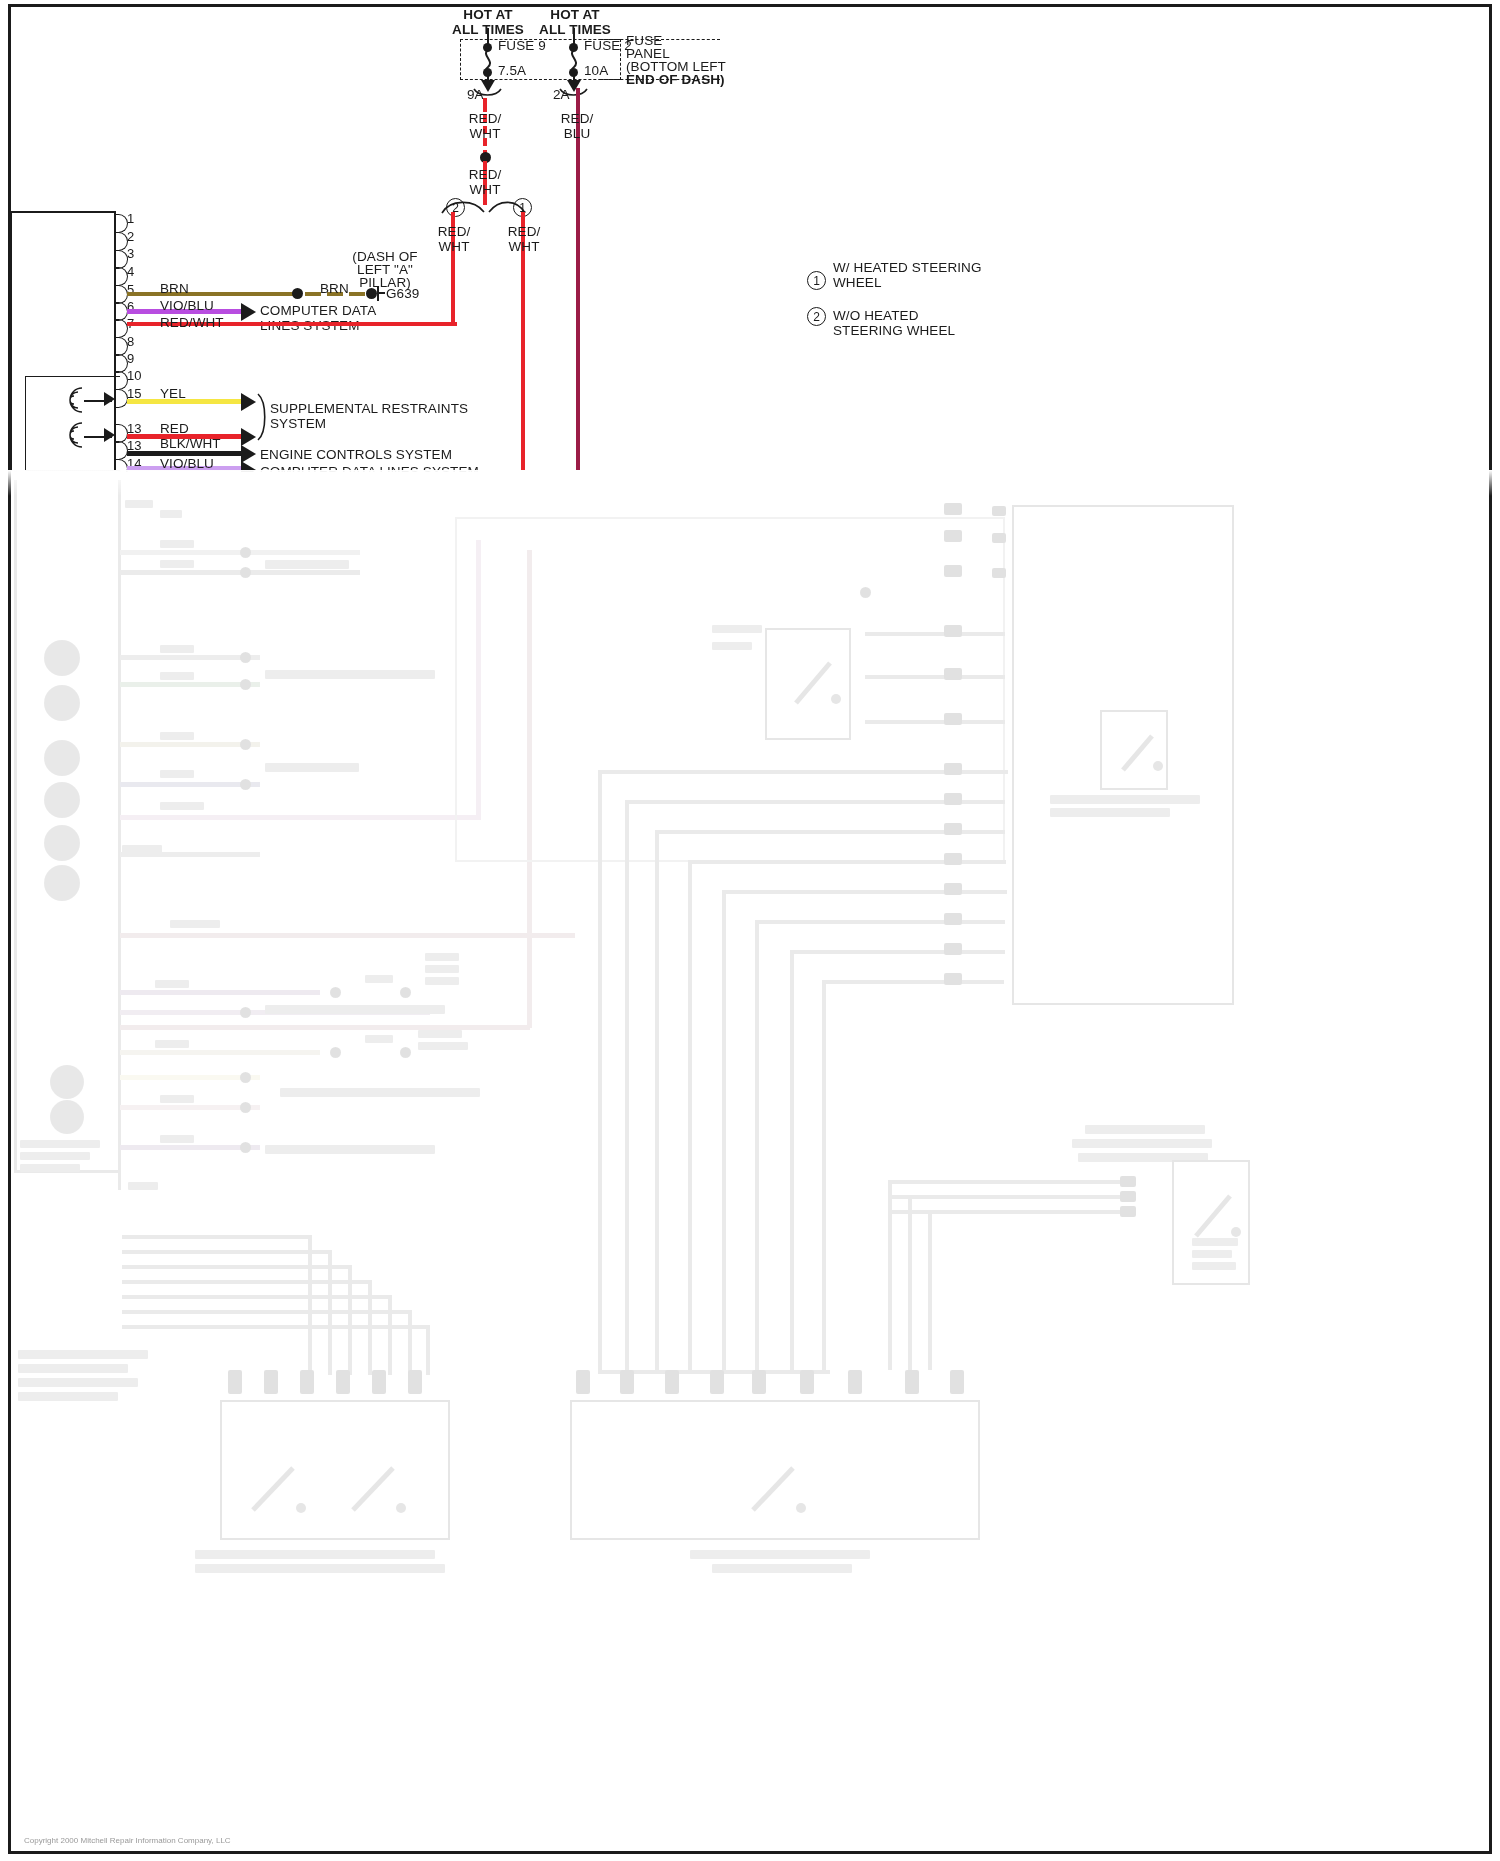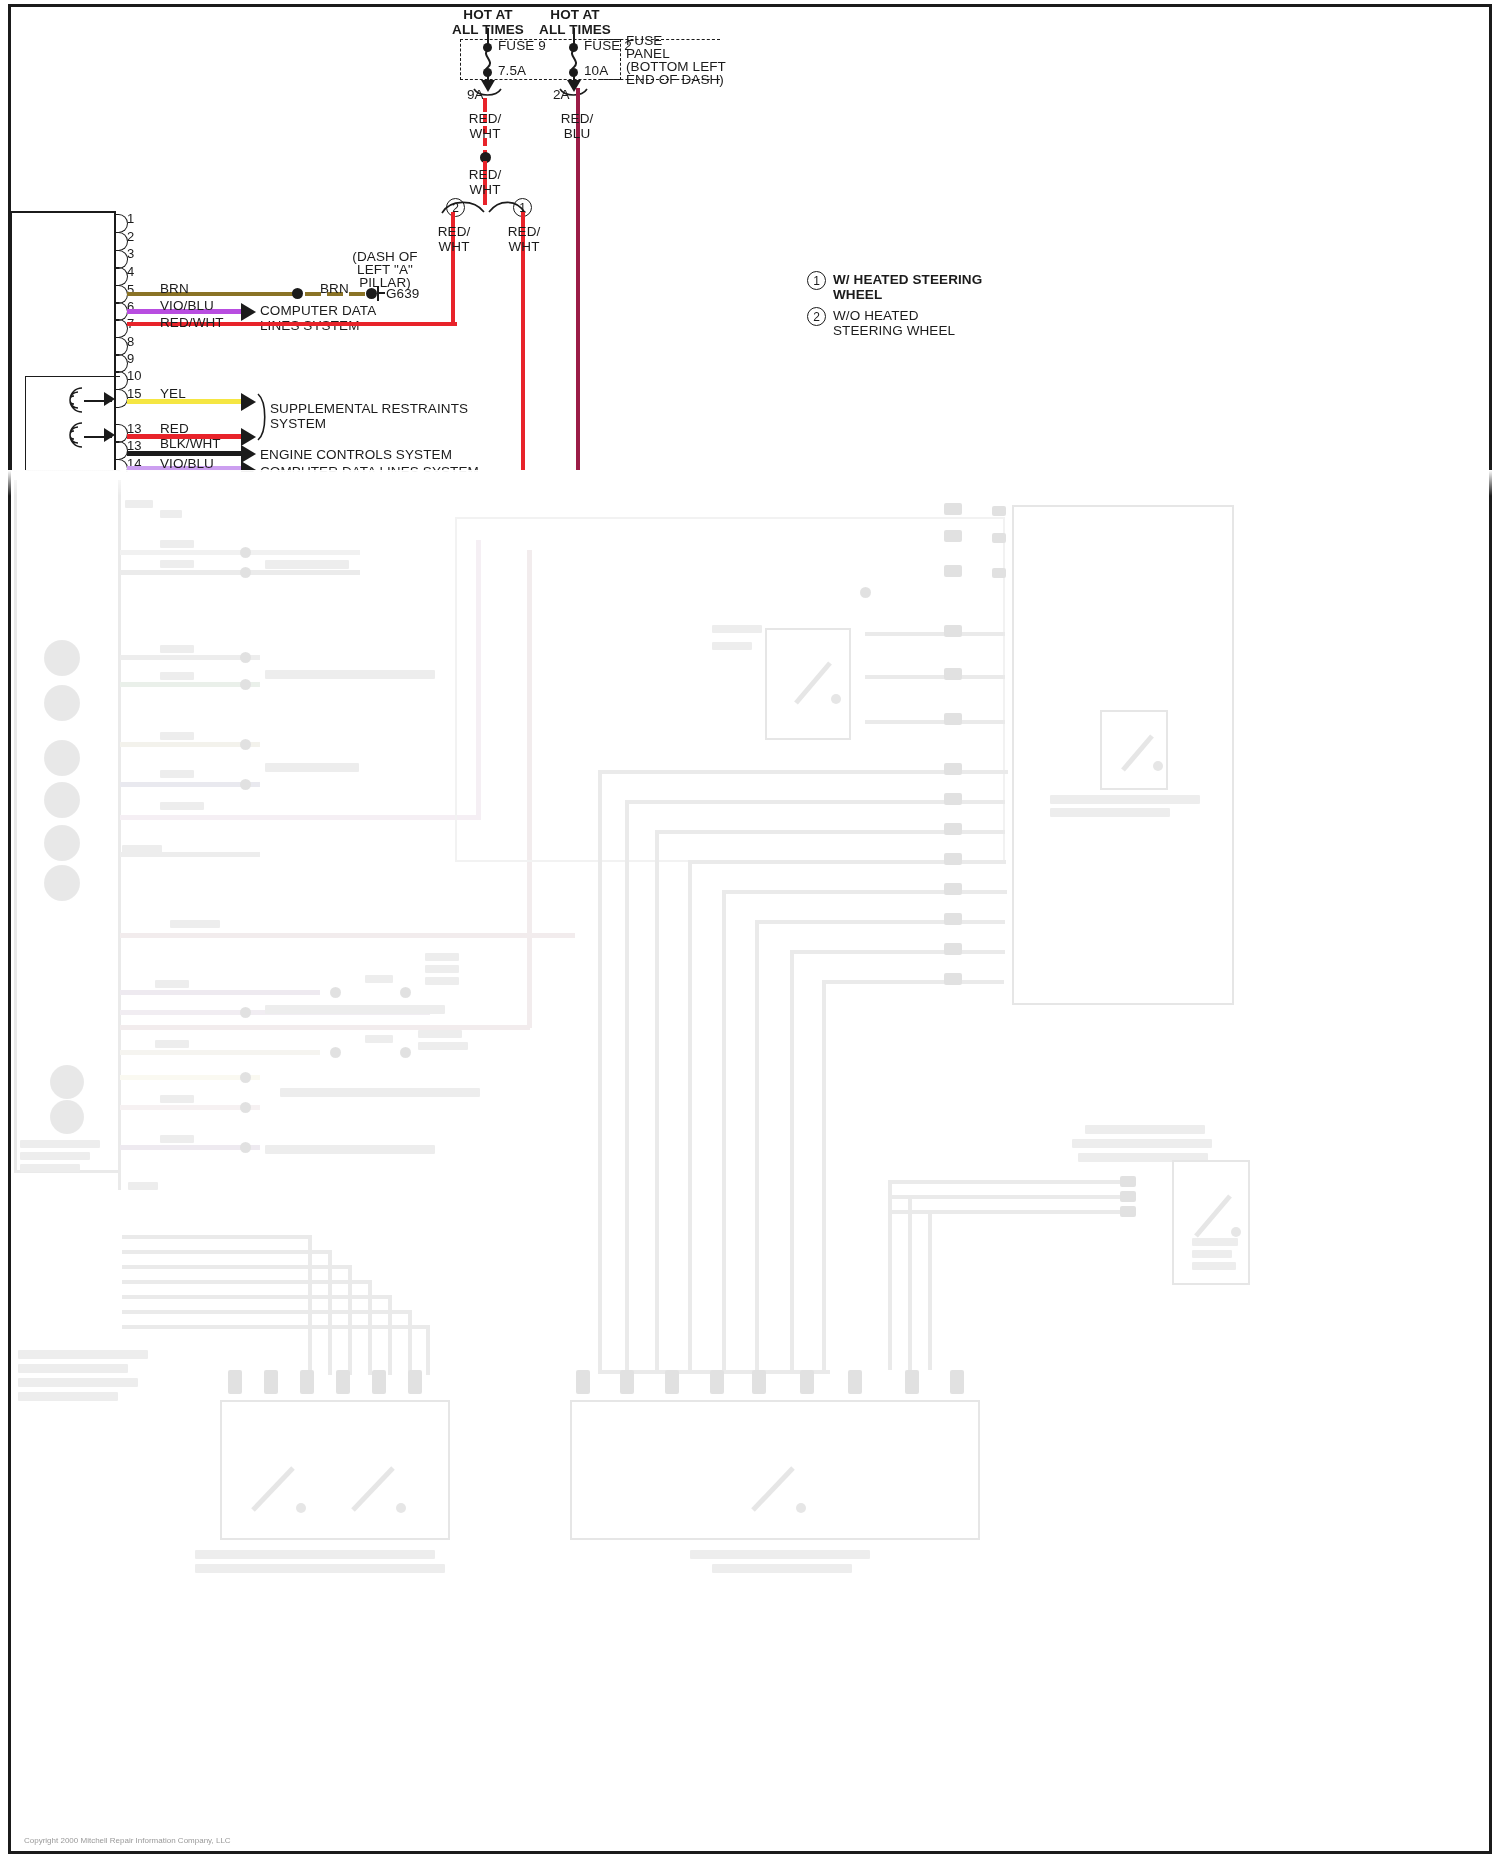--- a/index.html
+++ b/index.html
@@ -88,21 +88,21 @@
       <div class="tx" style="left:584px;top:38px;">FUSE 2</div>
       <div class="tx" style="left:584px;top:63px;">10A</div>
       <svg style="position:absolute;left:559px;top:88px;" width="30" height="10">
         <path d="M1 1 C 6 9, 23 9, 28 1" stroke="#1b1b1b" stroke-width="1.6" fill="none"></path>
       </svg>
       <div class="tx" style="left:553px;top:87px;">2A</div>
 
       <div class="tx" style="left:626px;top:33px;">FUSE</div>
       <div class="tx" style="left:626px;top:46px;">PANEL</div>
       <div class="tx" style="left:626px;top:59px;">(BOTTOM LEFT</div>
-      <div class="tx" style="left:626px;top:72px;">END OF DASH)</div>
+      <div class="tx" style="left:626px;top:72px;font-weight:bold;">END OF DASH)</div>
     </div>
 
     <div class="wire" style="left:483px;top:98px;width:4px;height:14px;background:#e8232a;"></div>
     <div class="wire" style="left:483px;top:114px;width:4px;height:8px;background:#e8232a;"></div>
     <div class="wire" style="left:483px;top:126px;width:4px;height:8px;background:#e8232a;"></div>
     <div class="wire" style="left:483px;top:138px;width:4px;height:8px;background:#e8232a;"></div>
     <div class="wire" style="left:483px;top:150px;width:4px;height:6px;background:#e8232a;"></div>
     <div class="tx c" style="left:448px;top:111px;width:74px;">RED/
 WHT</div>
     <div class="dot" style="left:480px;top:152px;width:11px;height:11px;"></div>
@@ -127,21 +127,21 @@
     <div class="wire" style="left:245px;top:322px;width:210px;height:4px;background:#e8232a;"></div>
     <div class="tx c" style="left:417px;top:224px;width:74px;">RED/
 WHT</div>
 
     <div class="wire" style="left:521px;top:212px;width:4px;height:258px;background:#e8232a;"></div>
     <div class="tx c" style="left:487px;top:224px;width:74px;">RED/
 WHT</div>
 
     <div>
       <div class="circnum" style="left:807px;top:271px;">1</div>
-      <div class="tx" style="left:833px;top:272px;font-weight:bold;">W/ HEATED STEERING
+      <div class="tx" style="left:833px;top:260px;">W/ HEATED STEERING
 WHEEL</div>
       <div class="circnum" style="left:807px;top:307px;">2</div>
       <div class="tx" style="left:833px;top:308px;">W/O HEATED
 STEERING WHEEL</div>
     </div>
 
     <div>
 
       <div class="ln" style="left:10px;top:211px;width:105px;height:2px;"></div>
       <div class="ln" style="left:10px;top:211px;width:2px;height:260px;"></div>

